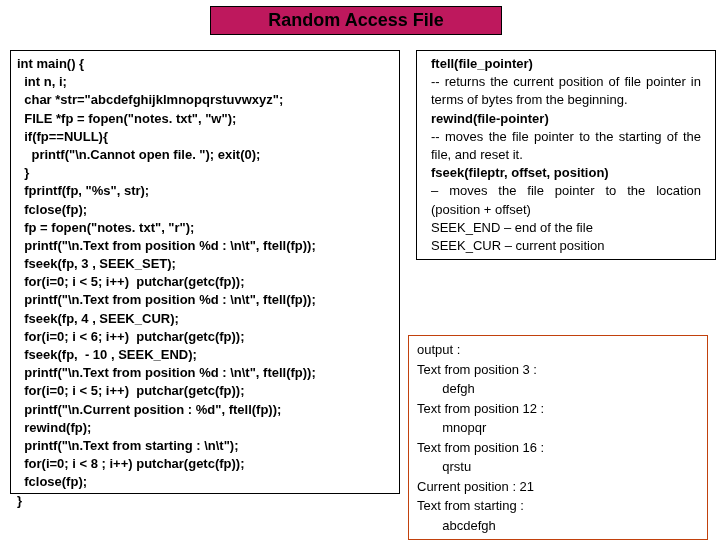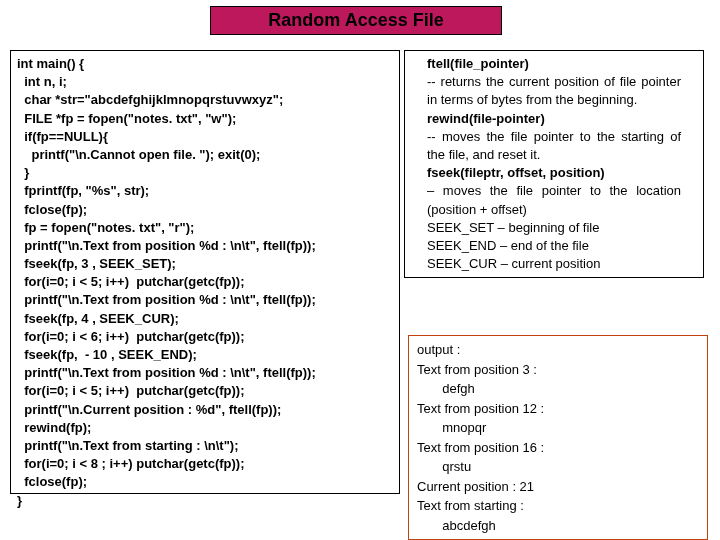--- a/index.html
+++ b/index.html
@@ -33,24 +33,24 @@
     padding: 4px 6px;
     font-size: 13px;
     font-weight: bold;
     line-height: 1.4;
     white-space: pre;
     box-sizing: border-box;
   }
   .right-top {
     position: absolute;
     top: 50px;
-    left: 404px;
+    left: 416px;
     width: 300px;
     border: 1px solid #000;
-    padding: 4px 22px;
+    padding: 4px 14px;
     font-size: 13px;
     line-height: 1.4;
     box-sizing: border-box;
     text-align: justify;
   }
   .right-bottom {
     position: absolute;
     top: 335px;
     left: 408px;
     width: 300px;
@@ -96,21 +96,20 @@
   fclose(fp);
 }</span></div>
 
 <div class="right-top">
   <div><span class="b">ftell(file_pointer)</span></div>
   <div>  -- returns the current position of file pointer in terms of bytes from the beginning.</div>
   <div><span class="b">rewind(file-pointer)</span></div>
   <div>  -- moves the file pointer to the starting of the file, and reset it.</div>
   <div><span class="b">fseek(fileptr, offset, position)</span></div>
   <div> – moves the file pointer to the location (position + offset)</div>
-  <div>  SEEK_SET – beginning of file</div>
   <div>  SEEK_END – end of the file</div>
   <div>  SEEK_CUR – current position</div>
 </div>
 
 <div class="right-bottom"><span>output :
 Text from position 3 :
        defgh
 Text from position 12 :
        mnopqr
 Text from position 16 :

